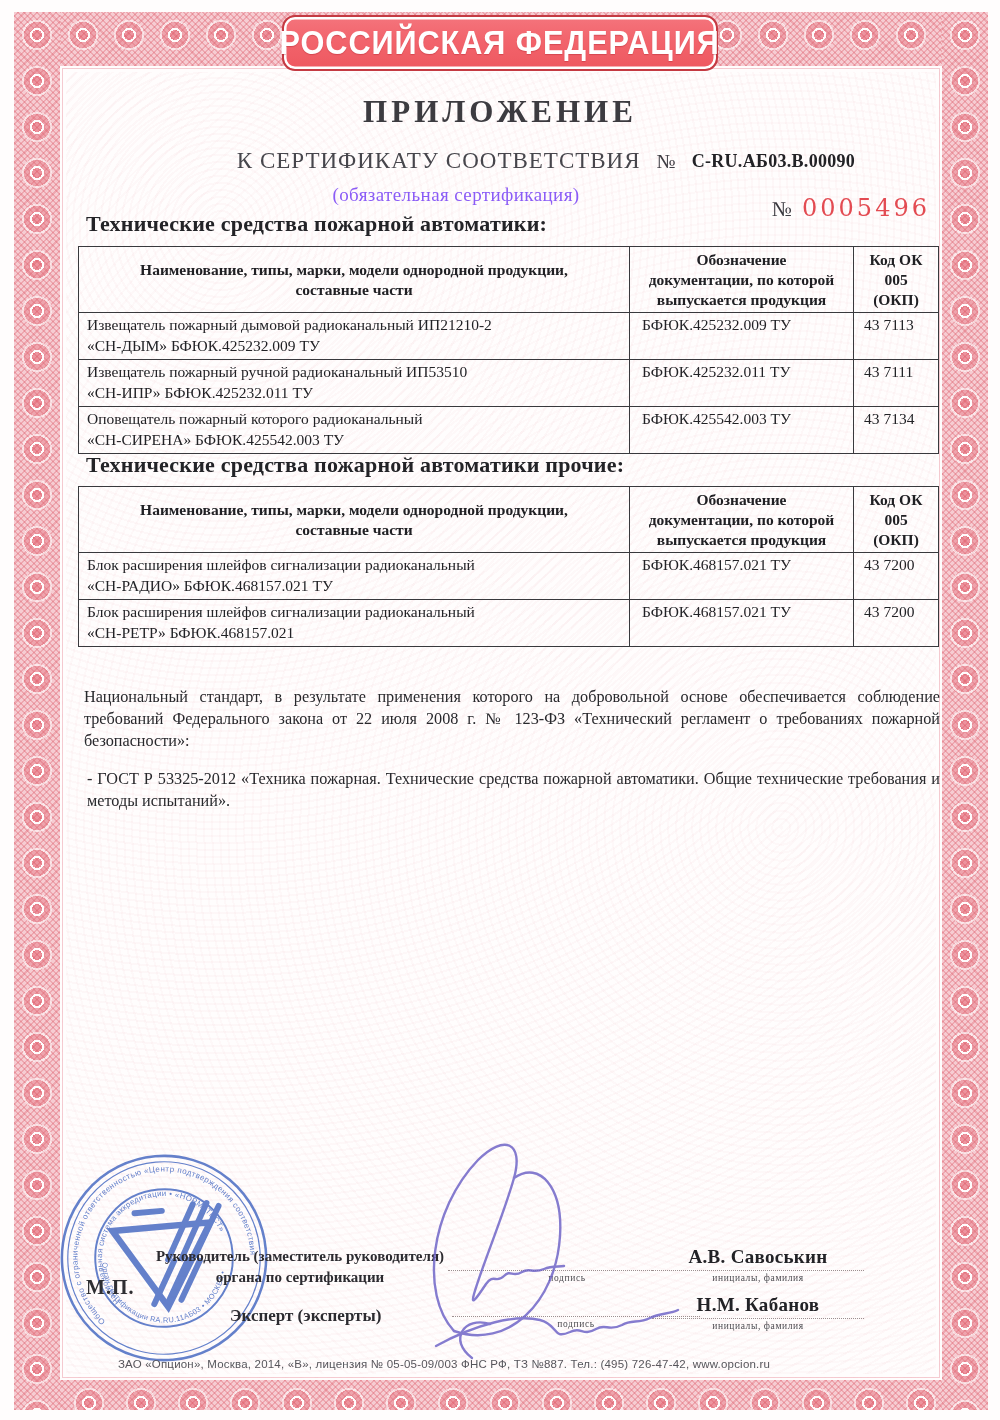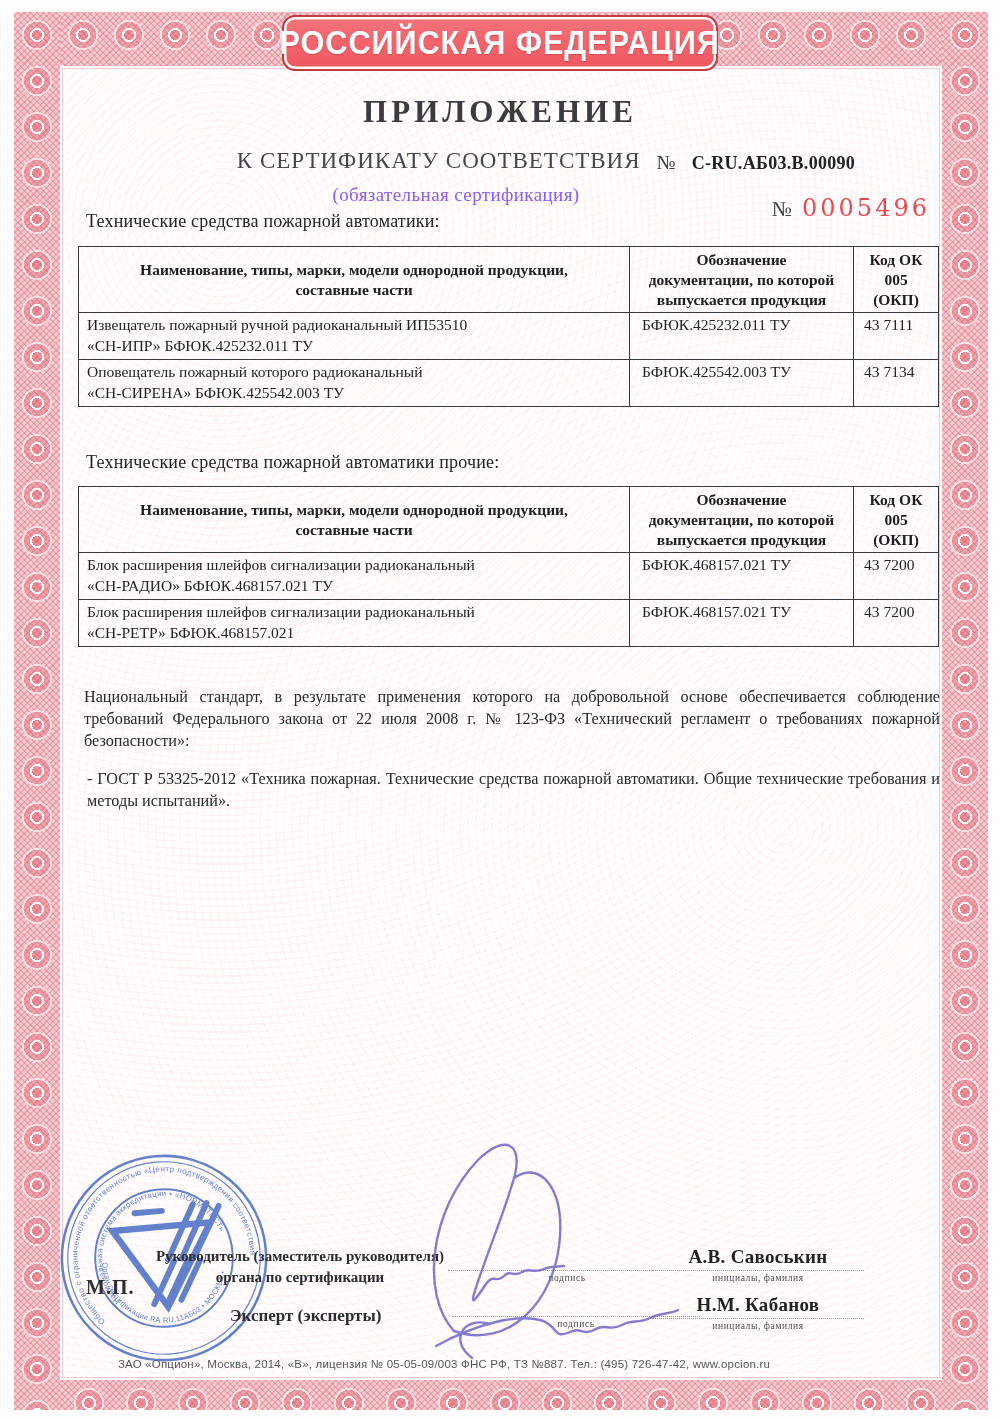--- a/index.html
+++ b/index.html
@@ -33,32 +33,32 @@
     background:linear-gradient(180deg,#f4747c 0%,var(--banner-red) 45%,#ee5860 100%);
     border:2px solid var(--banner-dark);border-radius:13px;
     display:flex;align-items:center;justify-content:center;
     box-shadow:0 0 0 2.5px #ffffff inset;}
   .banner span{font-family:"Liberation Sans","DejaVu Sans",sans-serif;font-weight:bold;
     font-size:33px;color:#ffffff;letter-spacing:1px;transform:scaleX(.93);white-space:nowrap;
     text-shadow:0 1px 1px rgba(160,30,40,.35);}
   .doc-title{position:absolute;left:0;top:94px;width:1000px;text-align:center;
     font-size:31px;font-weight:600;letter-spacing:4px;color:#3c3b40;}
   .subtitle{position:absolute;left:0;top:148px;width:1000px;padding-left:92px;
-    display:flex;justify-content:center;align-items:flex-end;gap:16px;white-space:nowrap;}
+    display:flex;justify-content:center;align-items:center;gap:16px;white-space:nowrap;}
   .subtitle .sub-label{font-size:23px;letter-spacing:1px;color:#47464c;}
   .subtitle .no-sign{font-size:20px;color:#3e3d43;}
   .subtitle .cert-no{font-size:18px;font-weight:bold;color:#222226;letter-spacing:.3px;}
   .cert-type{position:absolute;left:0;top:184px;width:912px;text-align:center;
     font-size:19px;color:#8b5cf6;letter-spacing:.4px;}
   .form-no{position:absolute;left:772px;top:194px;display:flex;align-items:baseline;gap:10px;z-index:3;}
   .form-no .no-sign{font-size:21px;color:#3a393f;}
   .form-no .digits{font-family:"DejaVu Serif",serif;font-size:24px;color:var(--serial-red);letter-spacing:3px;}
 
   
-  .sec-heading{position:absolute;font-size:18px;font-weight:normal;color:#232327;letter-spacing:.2px;}
+  .sec-heading{position:absolute;font-size:22px;font-weight:bold;color:#232327;letter-spacing:.2px;}
   .sec1-heading{left:86px;top:211px;}
   .sec2-heading{left:86px;top:452px;}
   table.prod{position:absolute;left:78px;border-collapse:collapse;table-layout:fixed;width:860px;z-index:2;}
   .table1{top:246px;}
   .table2{top:486px;}
   table.prod col.c1{width:551px;} table.prod col.c2{width:224px;} table.prod col.c3{width:85px;}
   table.prod th{border:1.6px solid #39393d;font-size:15.5px;font-weight:bold;line-height:1.28;
     text-align:center;vertical-align:middle;white-space:pre-line;padding:3px 4px;height:59px;color:#202024;}
   table.prod td{border:1.4px solid #39393d;font-size:15.5px;line-height:1.35;vertical-align:top;
     padding:2px 8px;height:41px;white-space:pre-line;color:#222226;}
@@ -133,20 +133,26 @@
 составные части</th>
         <th>Обозначение
 документации, по которой
 выпускается продукция</th>
         <th>Код ОК
 005
 (ОКП)</th>
       </tr>
     </thead>
     <tbody>
+      <tr>
+        <td>Извещатель пожарный дымовой радиоканальный ИП21210-2
+«СН-ДЫМ» БФЮК.425232.009 ТУ</td>
+        <td class="doc">БФЮК.425232.009 ТУ</td>
+        <td class="code">43 7113</td>
+      </tr>
       <tr>
         <td>Извещатель пожарный ручной радиоканальный ИП53510
 «СН-ИПР» БФЮК.425232.011 ТУ</td>
         <td class="doc">БФЮК.425232.011 ТУ</td>
         <td class="code">43 7111</td>
       </tr>
       <tr>
         <td>Оповещатель пожарный которого радиоканальный
 «СН-СИРЕНА» БФЮК.425542.003 ТУ</td>
         <td class="doc">БФЮК.425542.003 ТУ</td>

